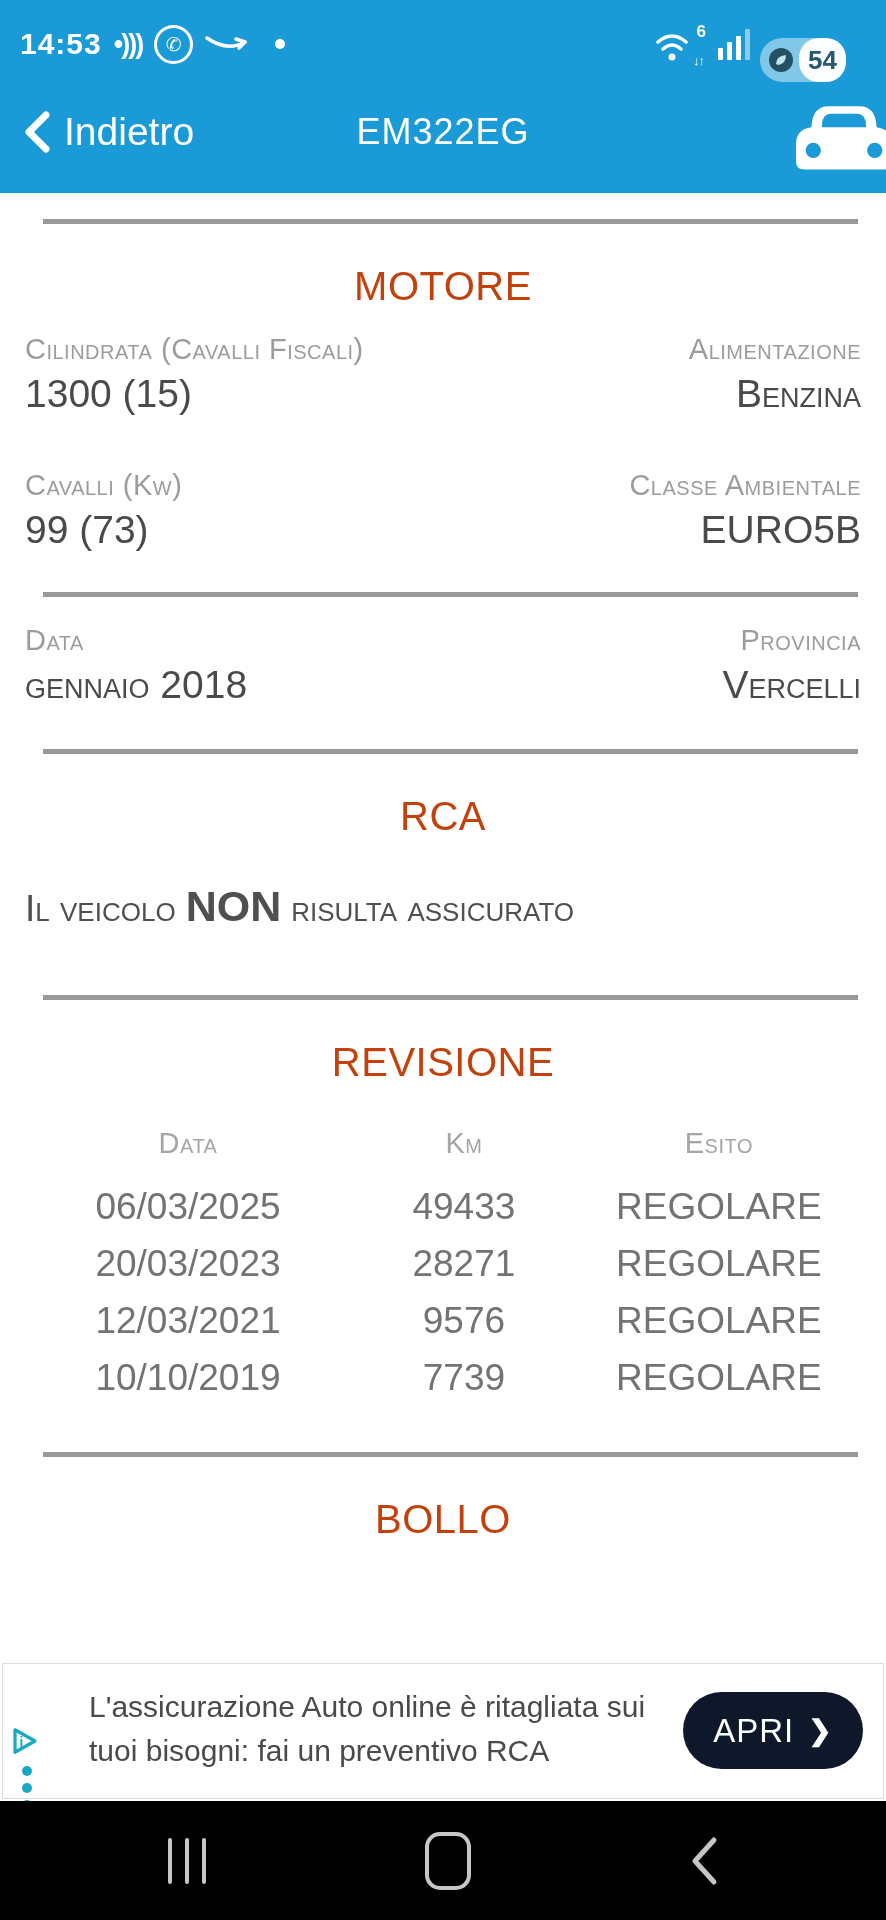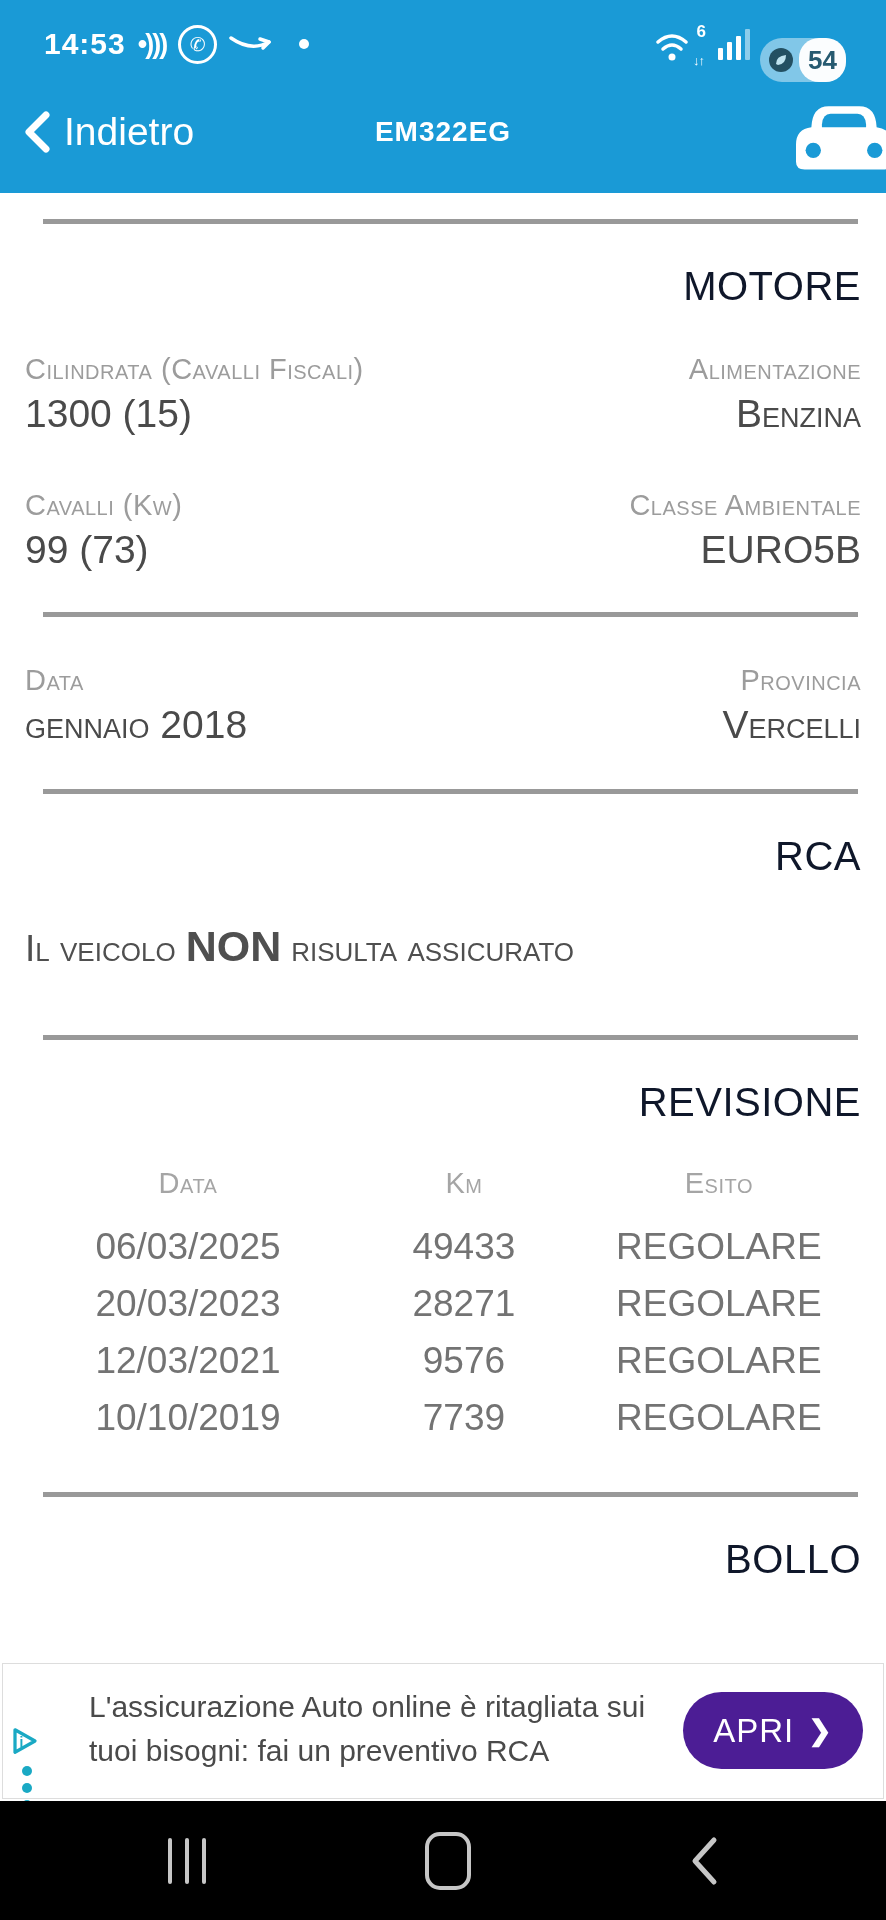--- a/index.html
+++ b/index.html
@@ -1,21 +1,21 @@
 <!DOCTYPE html>
 <html><head>
 <meta charset="utf-8">
 <style>
   html,body{margin:0;padding:0;background:#fff;}
   .screen{position:relative;width:886px;height:1920px;background:#fff;overflow:hidden;
           font-family:"Liberation Sans", sans-serif;}
 
   
   .top{background:#1a9ad6;height:193px;box-sizing:border-box;}
-  .status-bar{display:flex;align-items:center;padding:16px 40px 0 44px;height:56px;color:#fff;}
+  .status-bar{display:flex;align-items:center;padding:16px 40px 0 20px;height:56px;color:#fff;}
   .sb-left{display:flex;align-items:center;gap:12px;}
   .sb-time{font-size:30px;font-weight:bold;letter-spacing:1px;}
   .sb-wave{font-size:27px;font-weight:bold;letter-spacing:-2px;}
   .wa-circle{width:33px;height:33px;border:3px solid #fff;border-radius:50%;
              display:flex;align-items:center;justify-content:center;font-size:19px;color:#fff;}
   .sb-dot{width:10px;height:10px;border-radius:50%;background:#fff;margin-left:14px;}
   .sb-right{margin-left:auto;display:flex;align-items:center;gap:10px;}
   .wifi-wrap{position:relative;width:54px;height:40px;}
   .wifi-wrap svg{position:absolute;left:0;bottom:2px;}
   .wifi-gen{position:absolute;right:2px;top:-2px;font-size:17px;font-weight:bold;}
@@ -27,48 +27,48 @@
   .sig-bars i:nth-child(3){height:24px;}
   .sig-bars i:nth-child(4){height:31px;background:rgba(255,255,255,.5);}
   .battery{width:86px;height:44px;border-radius:22px;background:rgba(255,255,255,.45);
            display:flex;align-items:center;padding-left:7px;box-sizing:border-box;margin-top:32px;}
   .batt-num{margin-left:auto;width:47px;height:44px;border-radius:20px;background:#fbfdfe;
             color:#265a70;font-weight:bold;font-size:26px;display:flex;align-items:center;justify-content:center;}
 
   .nav-row{position:relative;height:120px;display:flex;align-items:center;padding-left:24px;color:#fff;}
   .back-btn{display:flex;align-items:center;gap:14px;cursor:pointer;}
   .back-label{font-size:39px;}
-  .page-title{position:absolute;left:50%;transform:translateX(-50%);font-size:28px;font-weight:700;letter-spacing:1px;}
+  .page-title{position:absolute;left:50%;transform:translateX(-50%);font-size:36px;font-weight:400;letter-spacing:1px;}
   .car-ico{position:absolute;right:-6px;top:26px;}
 
   
   .content{padding:0 25px;}
   .divider{height:5px;background:#999;margin-left:18px;margin-right:3px;}
   .d1{margin-top:26px;}.d2{margin-top:40px;}.d3{margin-top:42px;}.d4{margin-top:64px;}.d5{margin-top:52px;}
-  .sec-title{margin-top:42px;text-align:right;color:#0f172a;font-size:40px;line-height:40px;letter-spacing:.5px;}
-  .fields-row{display:flex;justify-content:space-between;margin-top:46px;}
+  .sec-title{margin-top:42px;text-align:center;color:#c2410c;font-size:40px;line-height:40px;letter-spacing:.5px;}
+  .fields-row{display:flex;justify-content:space-between;margin-top:26px;}
   .field.right{text-align:right;}
   .f-label{font-variant:small-caps;color:#9c9c9c;font-size:29px;line-height:34px;letter-spacing:.5px;}
   .f-value{font-variant:small-caps;color:#4a4a4a;font-size:39px;line-height:44px;margin-top:6px;}
   .row2{margin-top:52px;}
   .rca-text{margin-top:48px;font-variant:small-caps;color:#4f4f4f;font-size:37px;line-height:44px;}
   .rca-bold{font-weight:bold;font-size:43px;margin:0 10px;}
   .rev-table{margin-top:44px;display:grid;grid-template-columns:39% 27% 34%;row-gap:13px;}
   .rev-h{font-variant:small-caps;color:#a5a5a5;font-size:29px;line-height:34px;text-align:center;letter-spacing:.5px;}
   .rev-c{color:#737373;font-size:37px;line-height:44px;text-align:center;}
   .rev-c.first{margin-top:12px;}
 
   
   .ad-banner{position:absolute;left:2px;right:2px;top:1663px;height:136px;background:#fff;
              border:1px solid #ddd;box-sizing:border-box;}
   .adchoices{position:absolute;left:6px;top:62px;cursor:pointer;}
   .ad-dots{position:absolute;left:19px;top:102px;display:flex;flex-direction:column;gap:7px;}
   .ad-dots i{width:10px;height:10px;border-radius:50%;background:#1aa9c4;}
   .ad-text{position:absolute;left:86px;top:21px;width:610px;font-size:30px;color:#4a4a4a;line-height:44px;}
-  .apri-btn{position:absolute;right:20px;top:28px;width:180px;height:77px;border-radius:39px;background:#4c1d95;
+  .apri-btn{position:absolute;right:20px;top:28px;width:180px;height:77px;border-radius:39px;background:#0f172a;
             color:#fff;display:flex;align-items:center;justify-content:center;gap:14px;font-size:33px;
             letter-spacing:1px;cursor:pointer;}
   .apri-chev{font-size:28px;font-weight:bold;}
 
   
   .navbar{position:absolute;left:0;right:0;bottom:0;height:119px;background:#000;
           display:flex;align-items:center;justify-content:space-between;padding:0 168px;box-sizing:border-box;}
   .recents{display:flex;gap:13px;cursor:pointer;}
   .recents i{display:block;width:4px;height:46px;background:#c6c6c6;border-radius:2px;}
   .home{width:38px;height:50px;border:4px solid #c6c6c6;border-radius:15px;cursor:pointer;}

